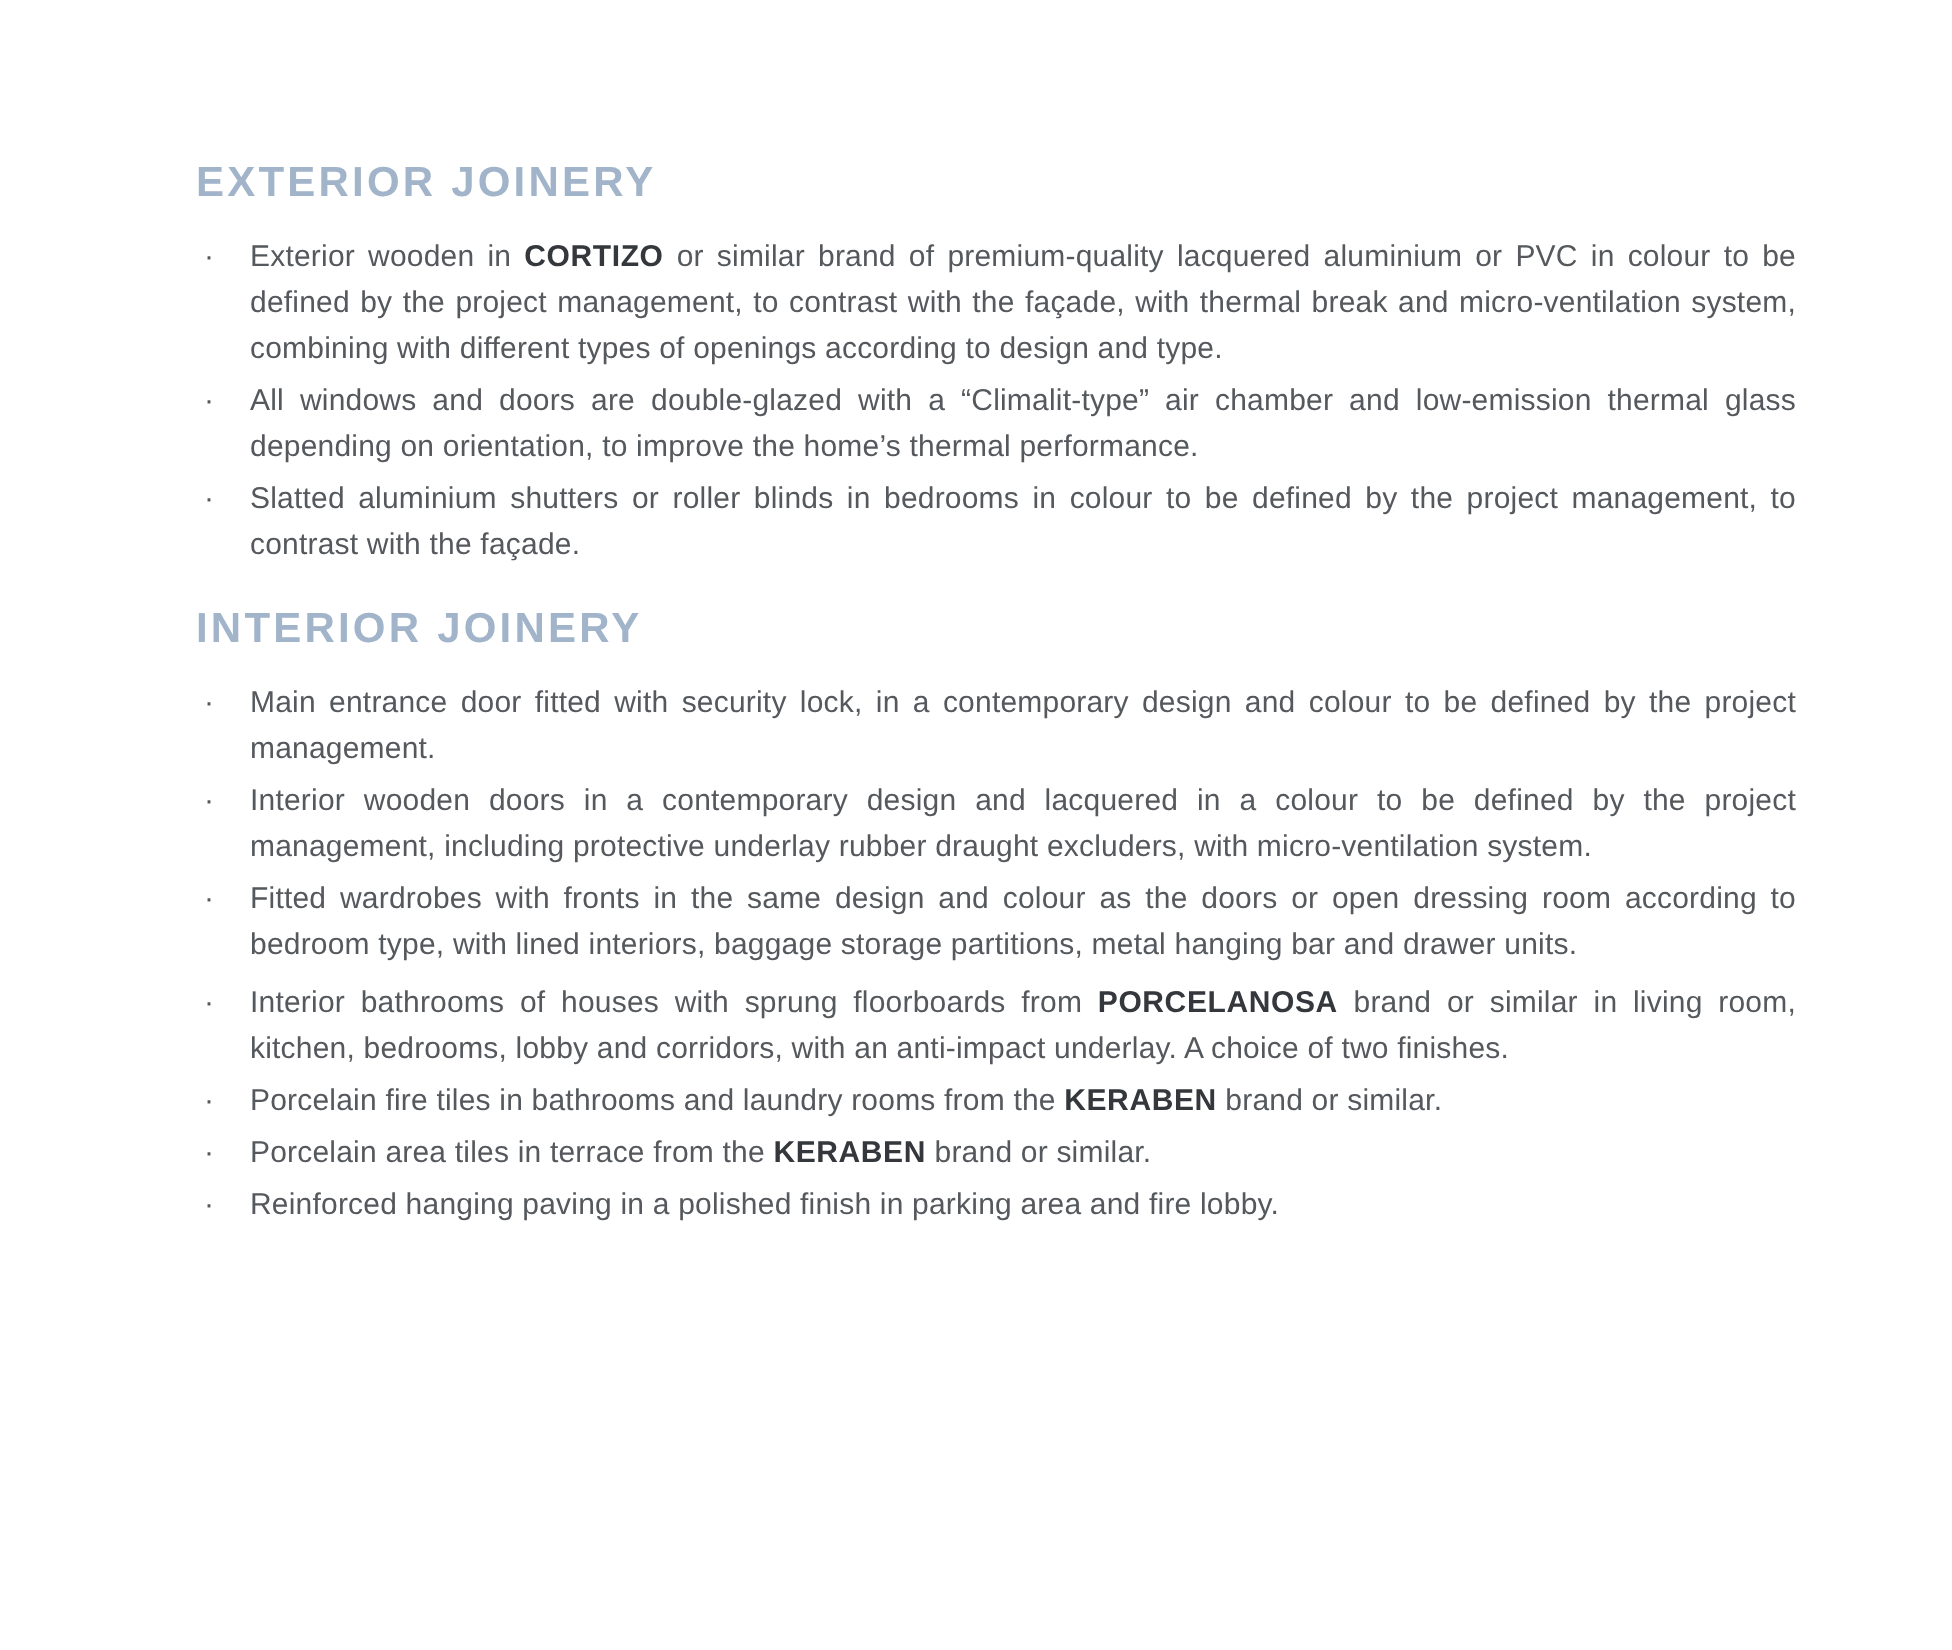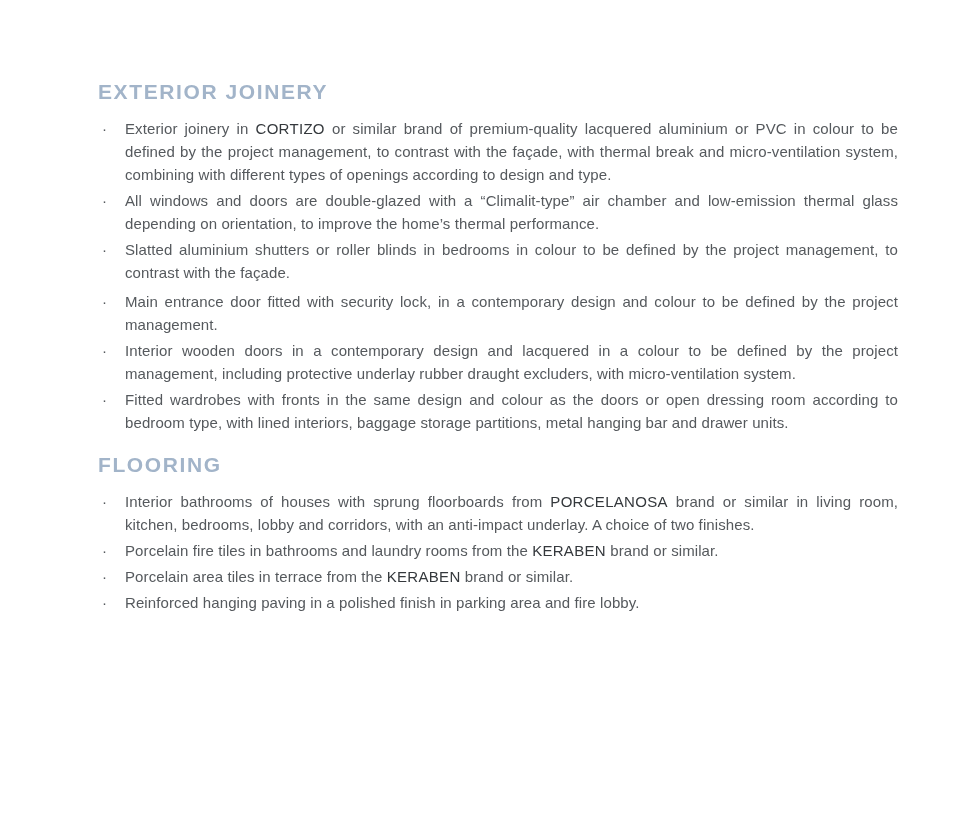--- a/index.html
+++ b/index.html
@@ -52,64 +52,64 @@
     color: var(--body-color);
   }
   .item-text {
     flex: 1;
     text-align: justify;
     letter-spacing: 0.1px;
     color: var(--body-color);
   }
   .item-text strong {
     color: var(--bold-color);
-    font-weight: 400;
+    font-weight: 700;
     letter-spacing: 0.3px;
   }
 </style>
 </head>
 <body>
 
 <div class="page">
   <main class="content" id="sections-root">
       <section>
         <h2 class="section-heading">EXTERIOR JOINERY</h2>
         <ul class="bullet-list">
           <li class="list-item">
             <span class="bullet-dot">·</span>
-            <span class="item-text"><span>Exterior joinery in </span><strong>CORTIZO</strong><span> or similar brand of premium-quality lacquered aluminium or PVC in colour to be defined by the project management, to contrast with the façade, with thermal break and micro-ventilation system, combining with different types of openings according to design and type.</span></span>
+            <span class="item-text"><span>Exterior wooden in </span><strong>CORTIZO</strong><span> or similar brand of premium-quality lacquered aluminium or PVC in colour to be defined by the project management, to contrast with the façade, with thermal break and micro-ventilation system, combining with different types of openings according to design and type.</span></span>
           </li>
           <li class="list-item">
             <span class="bullet-dot">·</span>
             <span class="item-text"><span>All windows and doors are double-glazed with a “Climalit-type” air chamber and low-emission thermal glass depending on orientation, to improve the home’s thermal performance.</span></span>
           </li>
           <li class="list-item">
             <span class="bullet-dot">·</span>
             <span class="item-text"><span>Slatted aluminium shutters or roller blinds in bedrooms in colour to be defined by the project management, to contrast with the façade.</span></span>
           </li>
         </ul>
       </section>
       <section>
+        <h2 class="section-heading">INTERIOR JOINERY</h2>
         <ul class="bullet-list">
           <li class="list-item">
             <span class="bullet-dot">·</span>
             <span class="item-text"><span>Main entrance door fitted with security lock, in a contemporary design and colour to be defined by the project management.</span></span>
           </li>
           <li class="list-item">
             <span class="bullet-dot">·</span>
             <span class="item-text"><span>Interior wooden doors in a contemporary design and lacquered in a colour to be defined by the project management, including protective underlay rubber draught excluders, with micro-ventilation system.</span></span>
           </li>
           <li class="list-item">
             <span class="bullet-dot">·</span>
             <span class="item-text"><span>Fitted wardrobes with fronts in the same design and colour as the doors or open dressing room according to bedroom type, with lined interiors, baggage storage partitions, metal hanging bar and drawer units.</span></span>
           </li>
         </ul>
       </section>
       <section>
-        <h2 class="section-heading">FLOORING</h2>
         <ul class="bullet-list">
           <li class="list-item">
             <span class="bullet-dot">·</span>
             <span class="item-text"><span>Interior bathrooms of houses with sprung floorboards from </span><strong>PORCELANOSA</strong><span> brand or similar in living room, kitchen, bedrooms, lobby and corridors, with an anti-impact underlay. A choice of two finishes.</span></span>
           </li>
           <li class="list-item">
             <span class="bullet-dot">·</span>
             <span class="item-text"><span>Porcelain fire tiles in bathrooms and laundry rooms from the </span><strong>KERABEN</strong><span> brand or similar.</span></span>
           </li>
           <li class="list-item">

